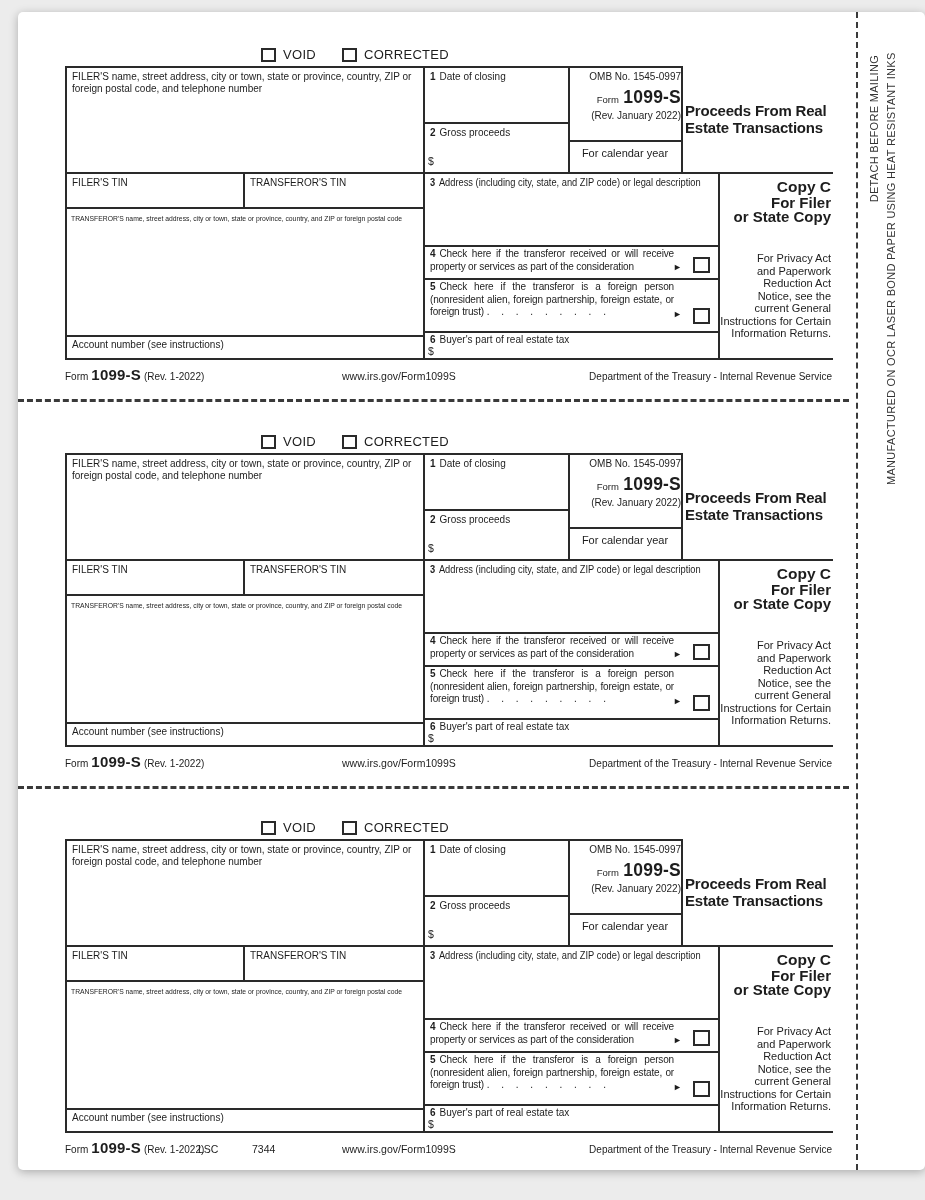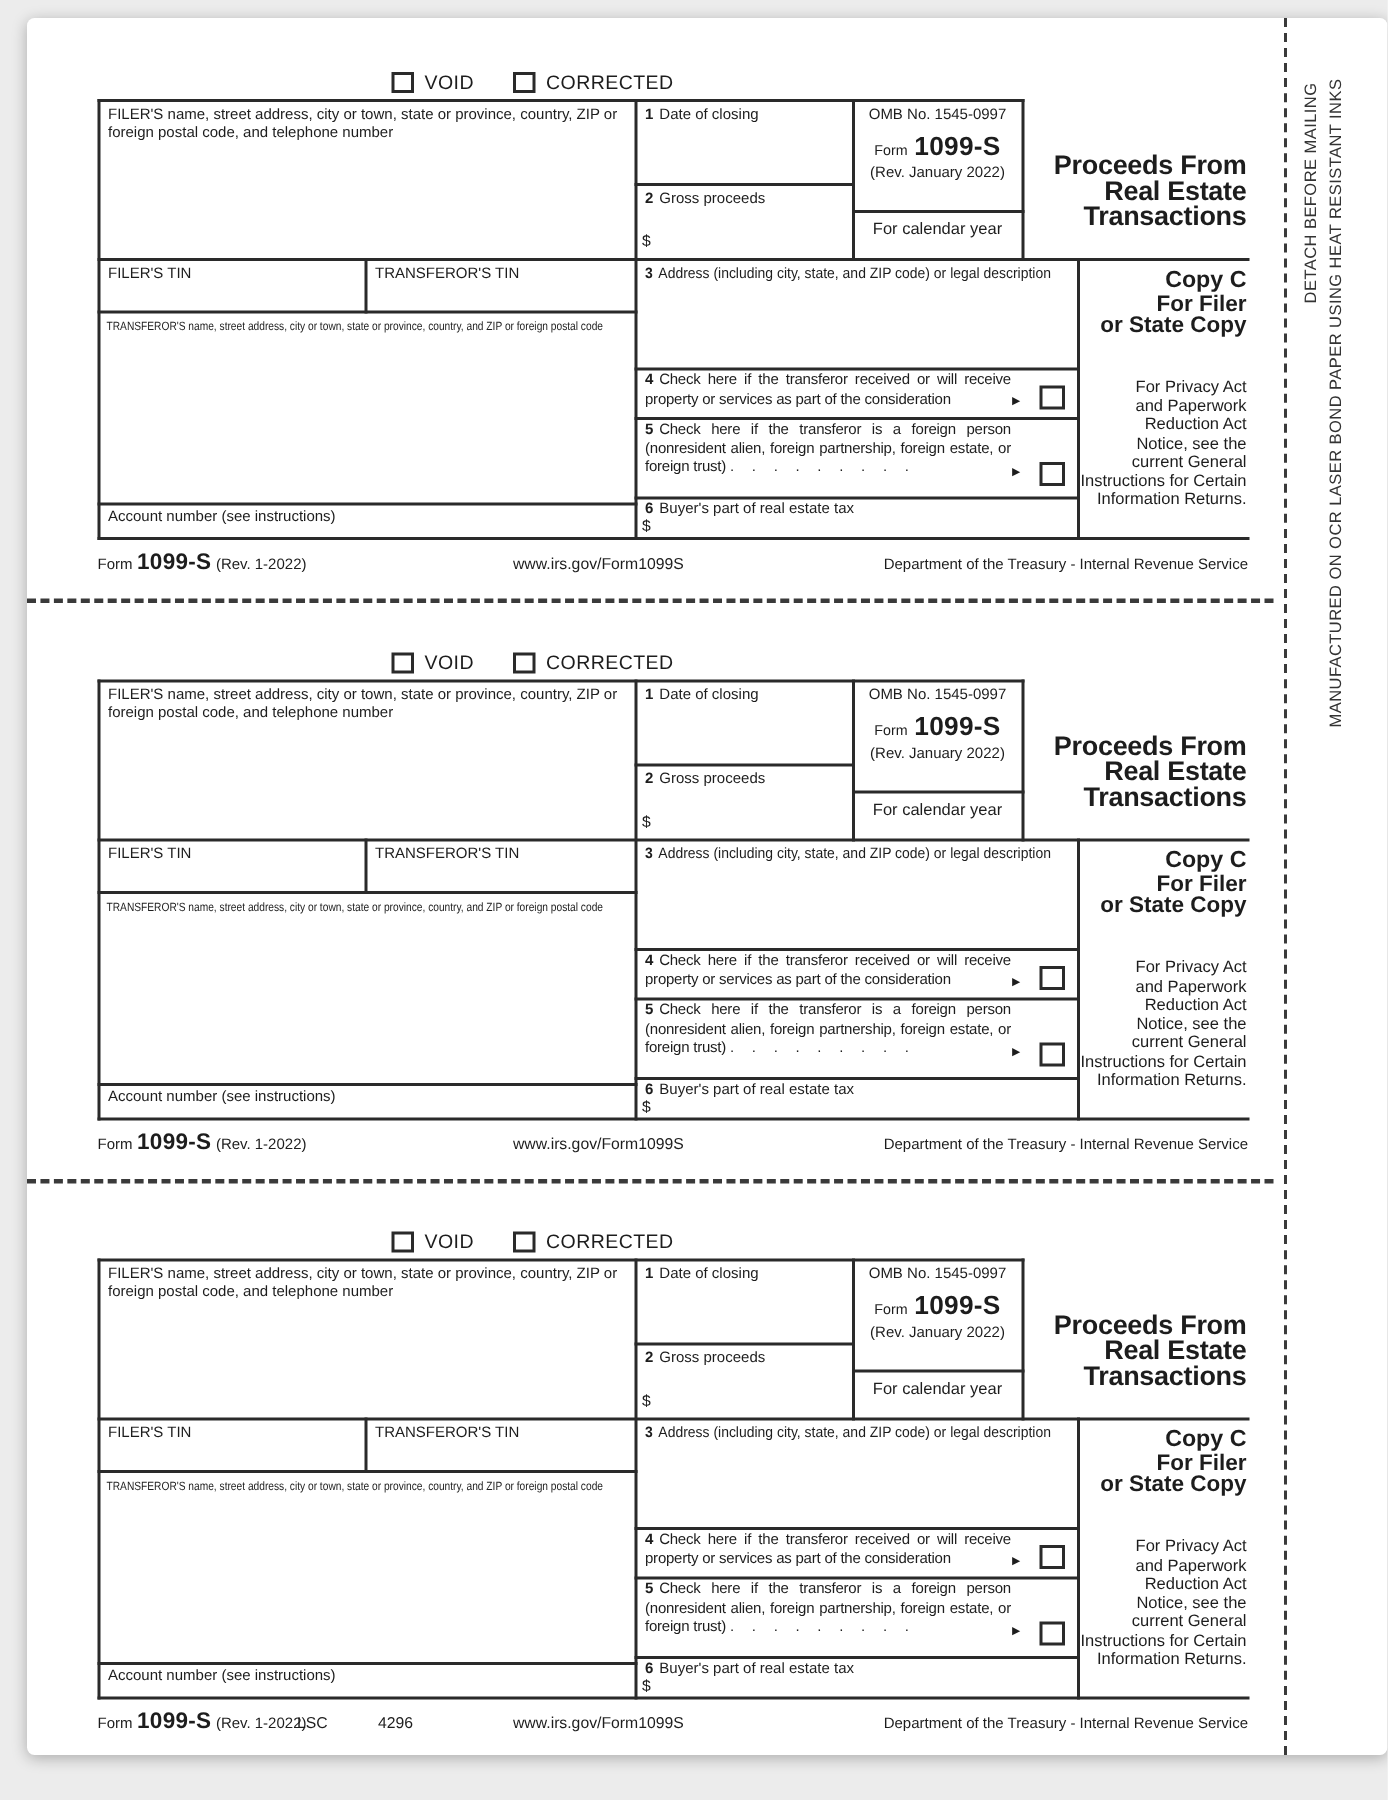--- a/index.html
+++ b/index.html
@@ -23,30 +23,30 @@
   .gap { margin-left:26px; }
 
   .tbl { position:absolute; top:22px; left:0; width:768px; height:294px;padding-left:21px; }
   .lbl { position:absolute; font-size:10px; line-height:12px; }
   .num { font-weight:bold; margin-right:4px; }
   .fit { white-space:nowrap; transform-origin:0 50%; display:inline-block; }
   .tiny { font-size:8px; transform:scaleX(.85); }
   .sc93 { transform:scaleX(.93); }
   .dollar { position:absolute; font-size:10.5px; }
 
-  .omb-cell { position:absolute; left:504px; top:5px; width:112px; text-align:center; }
+  .omb-cell { position:absolute; left:504px; top:5px; width:112px; text-align:right; }
   .omb-line { font-size:10px; }
   .form-line { margin-top:5px; }
   .form-word { font-size:9.5px; }
   .form-big { font-size:17.5px; font-weight:bold; letter-spacing:.2px; }
   .rev-line { font-size:10px; margin-top:2px; }
   .cal-label { position:absolute; left:504px; top:81px; width:112px; text-align:center; font-size:11px; }
 
-  .title { position:absolute; left:620px; top:36px; width:146px; text-align:right;
-    font-size:18px; font-weight:bold; line-height:17px; letter-spacing:-.2px; }
+  .title { position:absolute; left:620px; top:36px; width:146px; text-align:left;
+    font-size:15px; font-weight:bold; line-height:17px; letter-spacing:-.2px; }
 
   .copy-block { position:absolute; left:655px; top:112px; width:111px; text-align:right; }
   .copy-main { font-size:15.5px; font-weight:bold; }
   .copy-sub { font-size:15px; font-weight:bold; line-height:14px; }
 
   .privacy { position:absolute; left:654px; top:186px; width:112px; text-align:right;
     font-size:11px; line-height:12.5px; }
   .privacy-normal { width:84px; margin-left:auto; }
   .privacy-bold { font-weight:normal; }
 
@@ -387,21 +387,21 @@
     <div class="dollar" style="left:363px;top:279px">$</div>
   </div>
 
   <div class="footer">
     <span class="f-left">
       <span class="f-word">Form</span>
       <span class="f-big">1099-S</span>
       <span class="f-rev">(Rev. 1-2022)</span>
     </span>
     <span class="f-abs" style="left:133px">LSC</span>
-    <span class="f-abs" style="left:187px">4296</span>
+    <span class="f-abs" style="left:187px">7344</span>
     <span class="f-abs" style="left:277px">www.irs.gov/Form1099S</span>
     <span class="f-dept">Department of the Treasury - Internal Revenue Service</span>
   </div>
 </div>
 
     <div class="cut-h" style="top:387px"></div>
     <div class="cut-h" style="top:774px"></div>
     <div class="cut-v"></div>
 
     <div class="edge-text">

